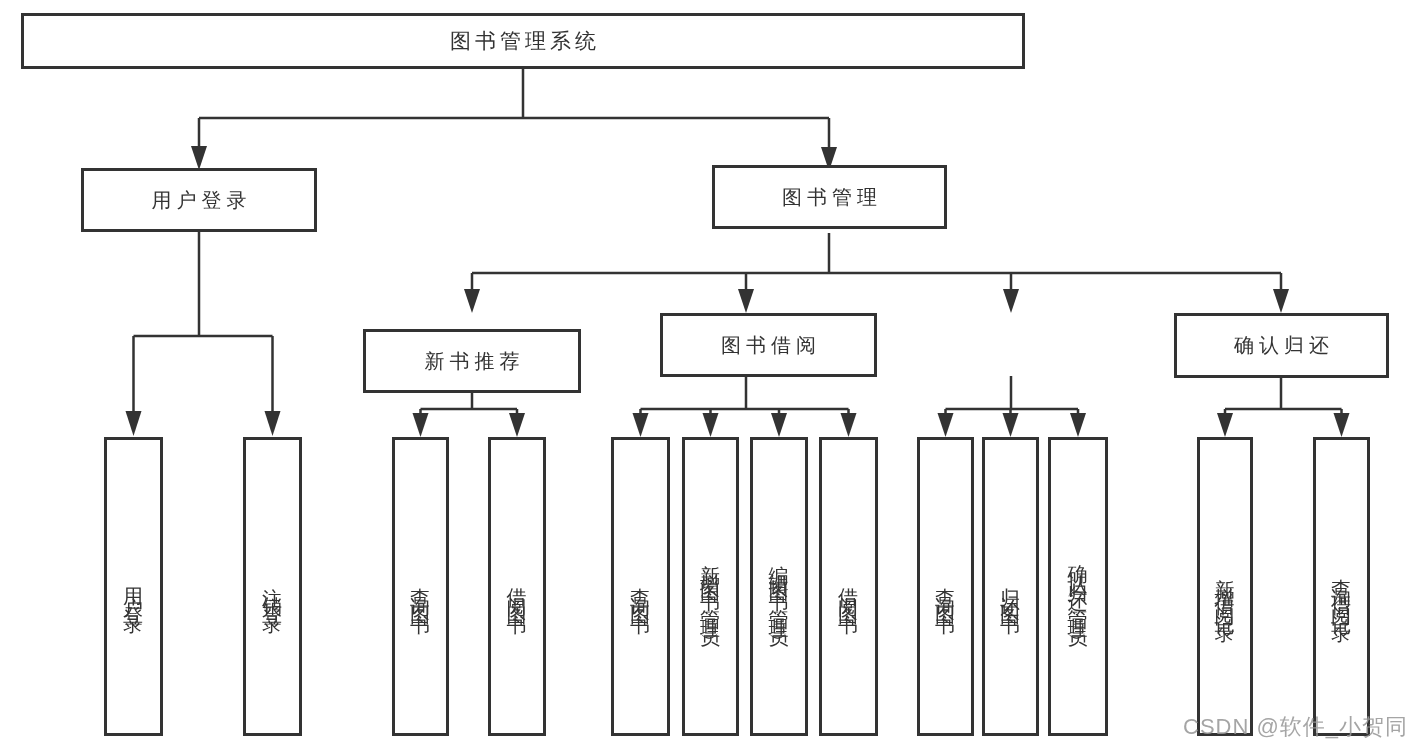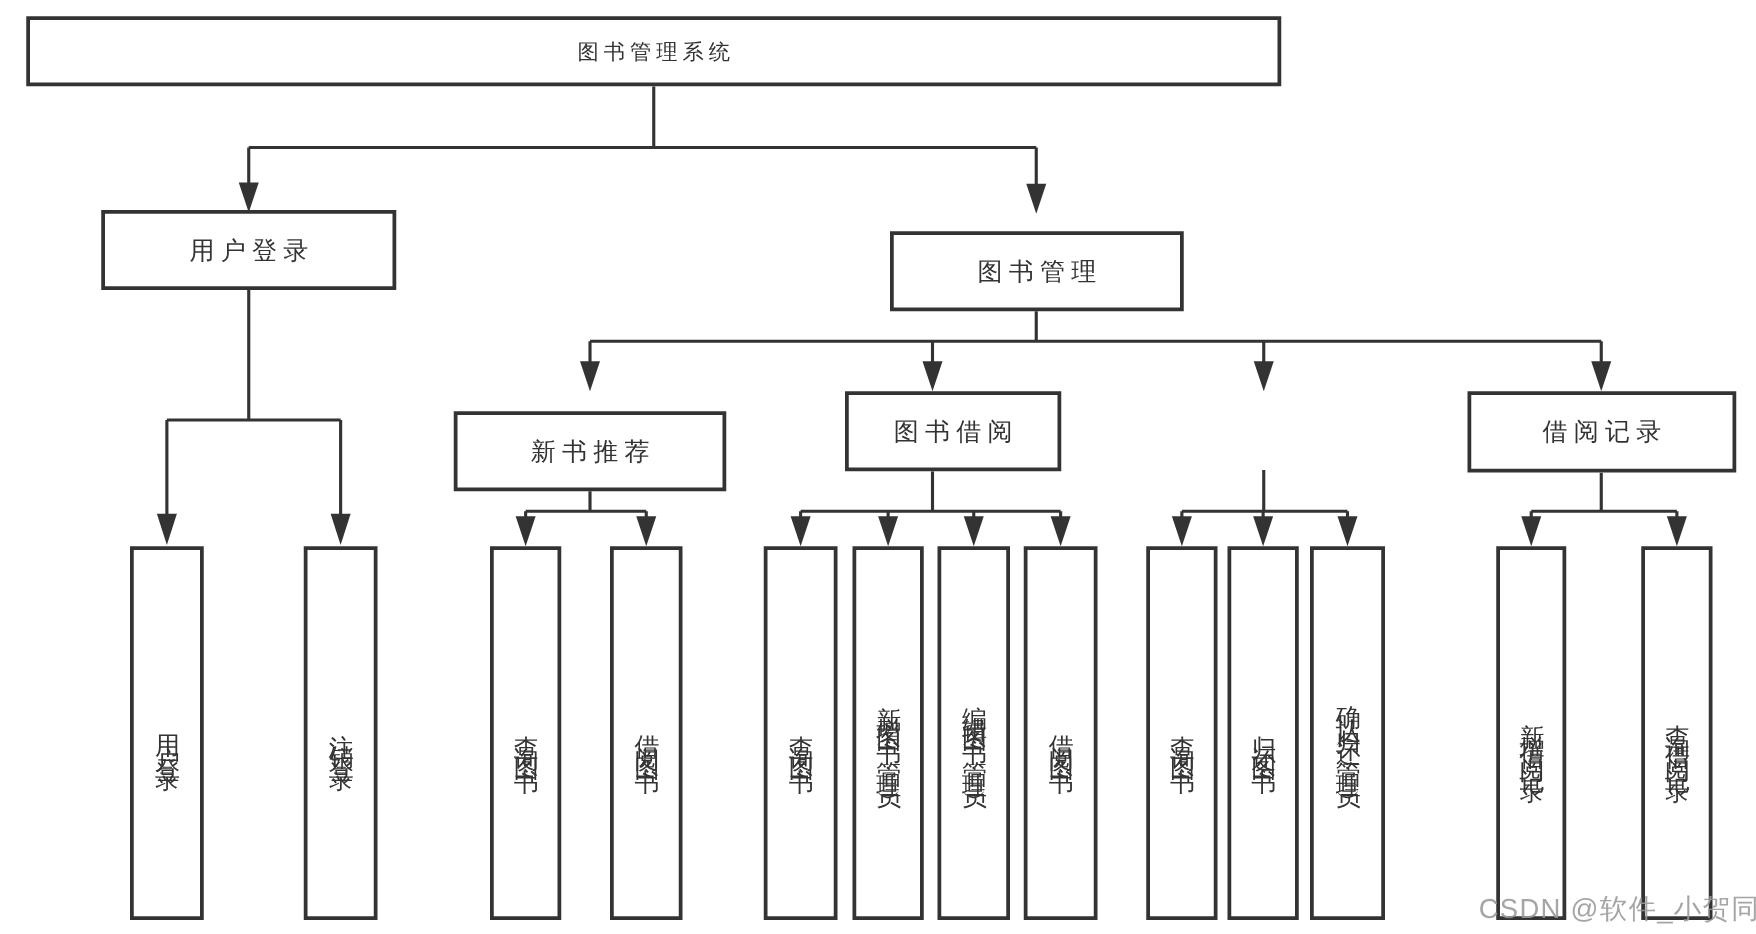--- a/index.html
+++ b/index.html
@@ -27,21 +27,21 @@
     justify-content: center;
     z-index: 2;
   }
   .hbox {
     font-size: 20px;
     letter-spacing: 5px;
     padding-left: 5px;
     white-space: nowrap;
   }
   .rootbox {
-    font-size: 17px;
+    font-size: 21px;
     letter-spacing: 4px;
     padding-left: 4px;
   }
   .vbox {
     writing-mode: vertical-rl;
     text-orientation: mixed;
     font-size: 20px;
     letter-spacing: 9px;
     line-height: 1;
     padding-top: 6px;
@@ -106,25 +106,25 @@
       <polygon points="1070,413 1086,413 1078,437"></polygon>
 
       <polygon points="1217,413 1233,413 1225,437"></polygon>
       <polygon points="1333.5,413 1349.5,413 1341.5,437"></polygon>
     </g>
   </svg>
 
   <div class="box rootbox" style="left:21px; top:13px; width:1004px; height:56px;">图书管理系统</div>
 
   <div class="box hbox" style="left:81px; top:168px; width:236px; height:64px;">用户登录</div>
-  <div class="box hbox" style="left:712px; top:185px; width:235px; height:64px;">图书管理</div>
+  <div class="box hbox" style="left:712px; top:165px; width:235px; height:64px;">图书管理</div>
 
   <div class="box hbox" style="left:363px; top:313px; width:218px; height:64px;margin-top:16px;">新书推荐</div>
-  <div class="box hbox" style="left:676px; top:313px; width:173px; height:64px;">图书借阅</div>
-  <div class="box hbox" style="left:1174px; top:313px; width:215px; height:65px;">借阅记录</div>
+  <div class="box hbox" style="left:660px; top:313px; width:217px; height:64px;">图书借阅</div>
+  <div class="box hbox" style="left:1174px; top:313px; width:215px; height:65px;">确认归还</div>
 
   <div class="box vbox" style="left:104px; top:437px; width:59px; height:299px;">用户登录</div>
   <div class="box vbox" style="left:243px; top:437px; width:59px; height:299px;">注销登录</div>
 
   <div class="box vbox" style="left:392px; top:437px; width:57px; height:299px;">查询图书</div>
   <div class="box vbox" style="left:488px; top:437px; width:58px; height:299px;">借阅图书</div>
 
   <div class="box vbox" style="left:611px; top:437px; width:59px; height:299px;">查询图书</div>
   <div class="box vbox" style="left:682px; top:437px; width:57px; height:299px;">新增图书（管理员）</div>
   <div class="box vbox" style="left:750px; top:437px; width:58px; height:299px;">编辑图书（管理员）</div>

